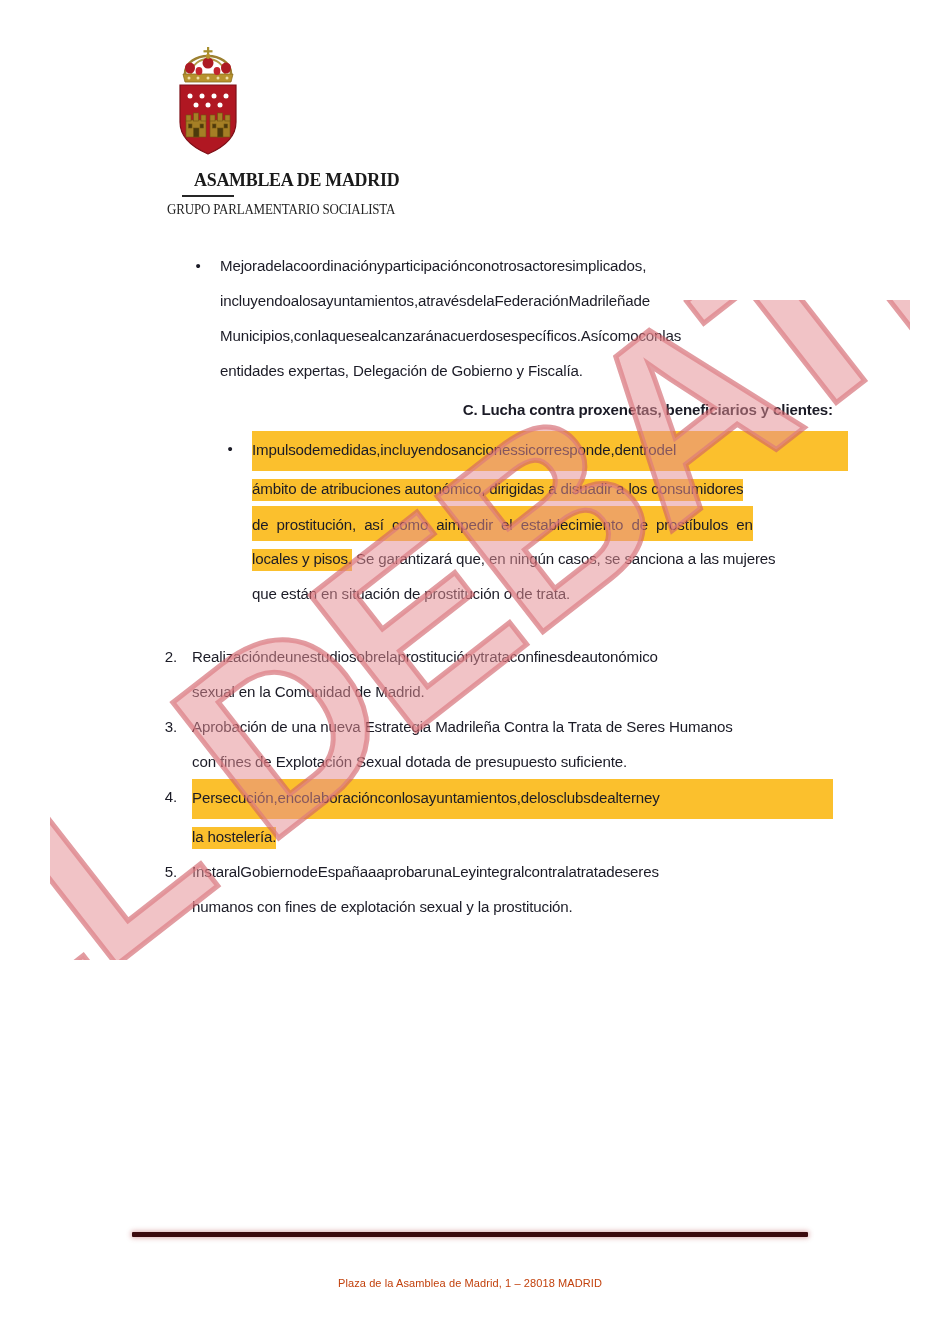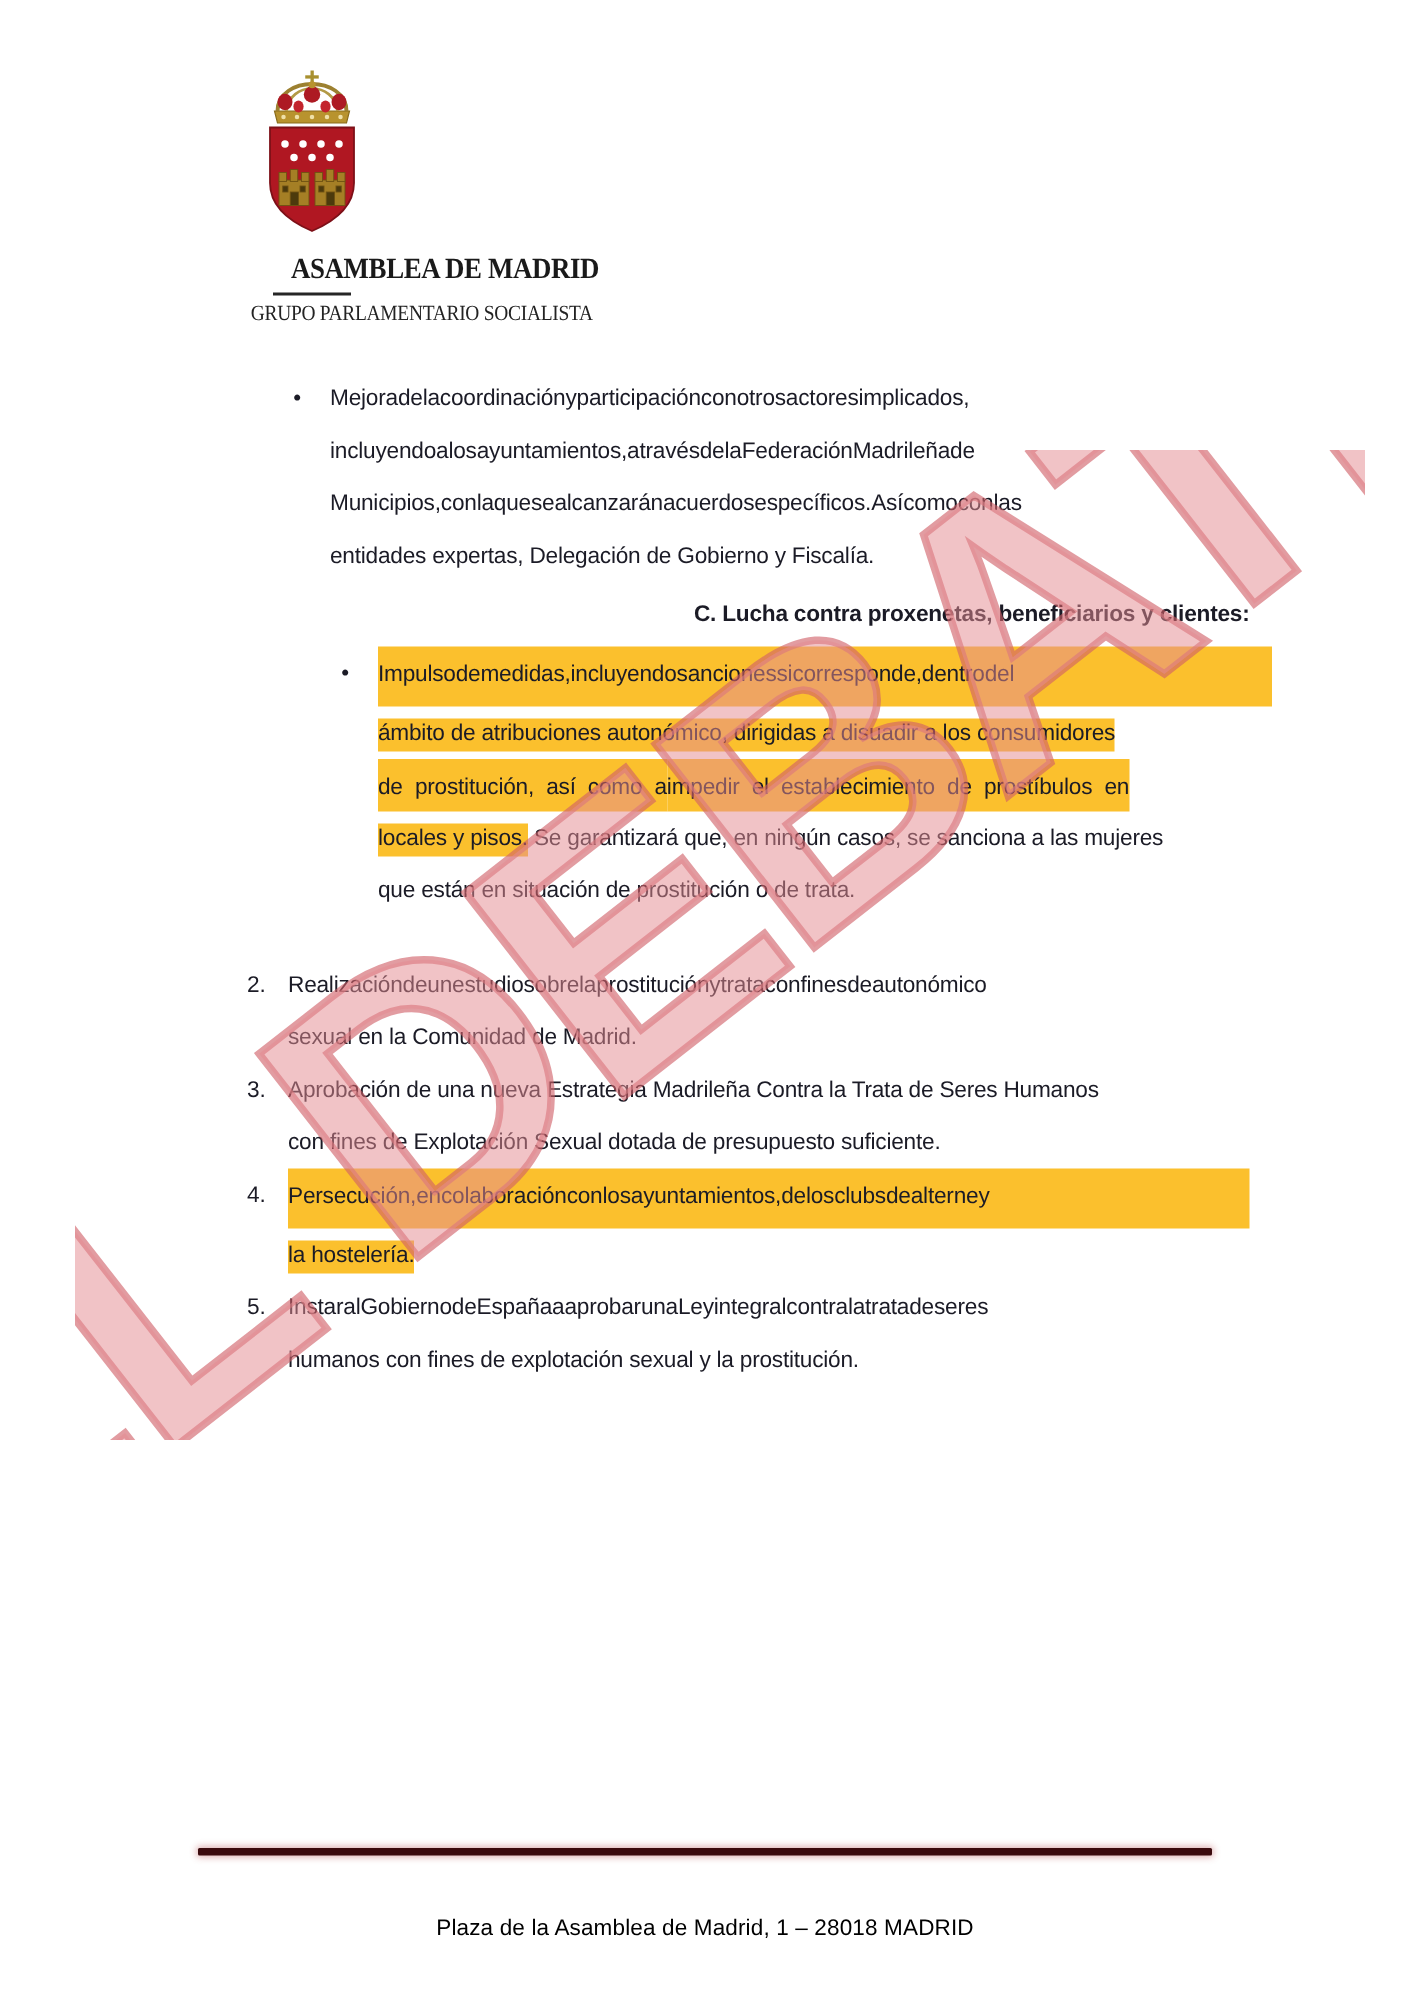--- a/index.html
+++ b/index.html
@@ -171,22 +171,22 @@
     background: #3b0a0d;
     border-radius: 1px;
     box-shadow: 0 0 5px 1px rgba(180, 70, 75, 0.45);
   }
   .footer-text {
     position: absolute;
     left: 0;
     top: 1277px;
     width: 940px;
     text-align: center;
-    font-size: 15px;
-    color: #000000;
+    font-size: 11px;
+    color: #c2410c;
     letter-spacing: 0.1px;
   }
 </style>
 </head>
 <body>
 
 <div class="page">
 
   <div class="letterhead">
 

